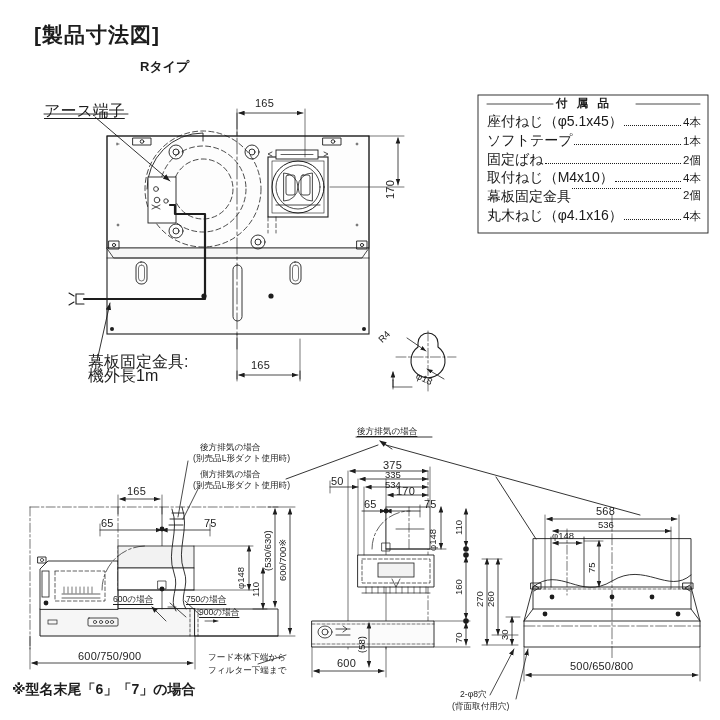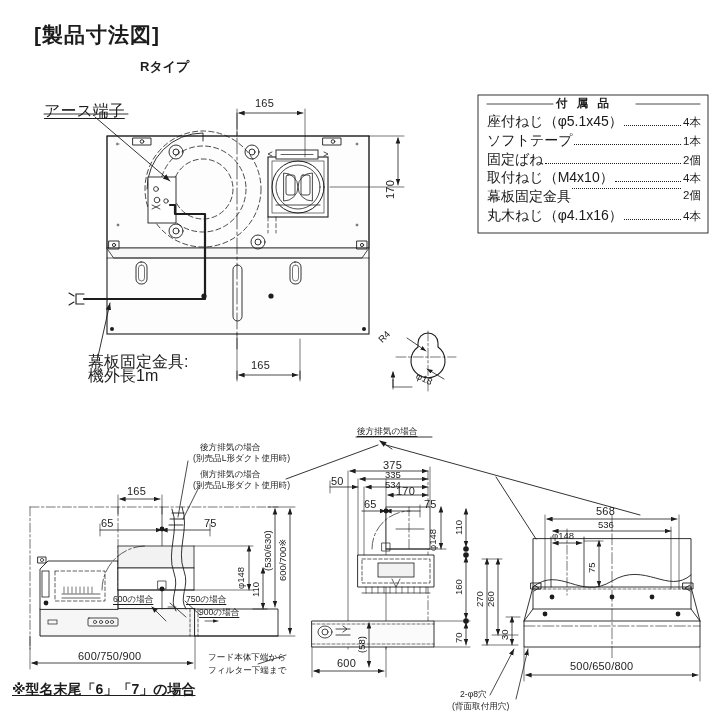--- a/index.html
+++ b/index.html
@@ -405,21 +405,21 @@
       <path d="M496 468 L536 530" stroke-width="0.9"></path>
       <path d="M640 506 L560 580" stroke-width="0.9" opacity="0"></path>
       <path d="M516 690 L528 640" stroke-width="0.8" marker-end="url(#ar)"></path>
     </g>
 
   </g>
 </svg>
 
 <div class="txt title" style="left:34px;top:14px;">[製品寸法図]</div>
 <div class="txt subtitle" style="left:140px;top:50px;">Rタイプ</div>
-<div class="txt note" style="left:12px;top:672px;text-decoration:underline;">※型名末尾「6」「7」の場合</div>
+<div class="txt note" style="left:12px;top:672px;">※型名末尾「6」「7」の場合</div>
 
 <div class="txt box-title" style="left:556px;top:88px;">付 属 品</div>
 <div style="position:absolute;left:487px;top:104px;width:214px;">
   <div style="display:flex;align-items:baseline;">
     <span class="pl">座付ねじ（φ5.1x45）</span>
     <span style="flex:1;border-bottom:1.4px dotted #1d1d1d;margin:0 2px 3px 1px;"></span>
     <span class="plq">4本</span>
   </div>
   <div style="display:flex;align-items:baseline;margin-top:1px;">
     <span class="pl">ソフトテープ</span>

